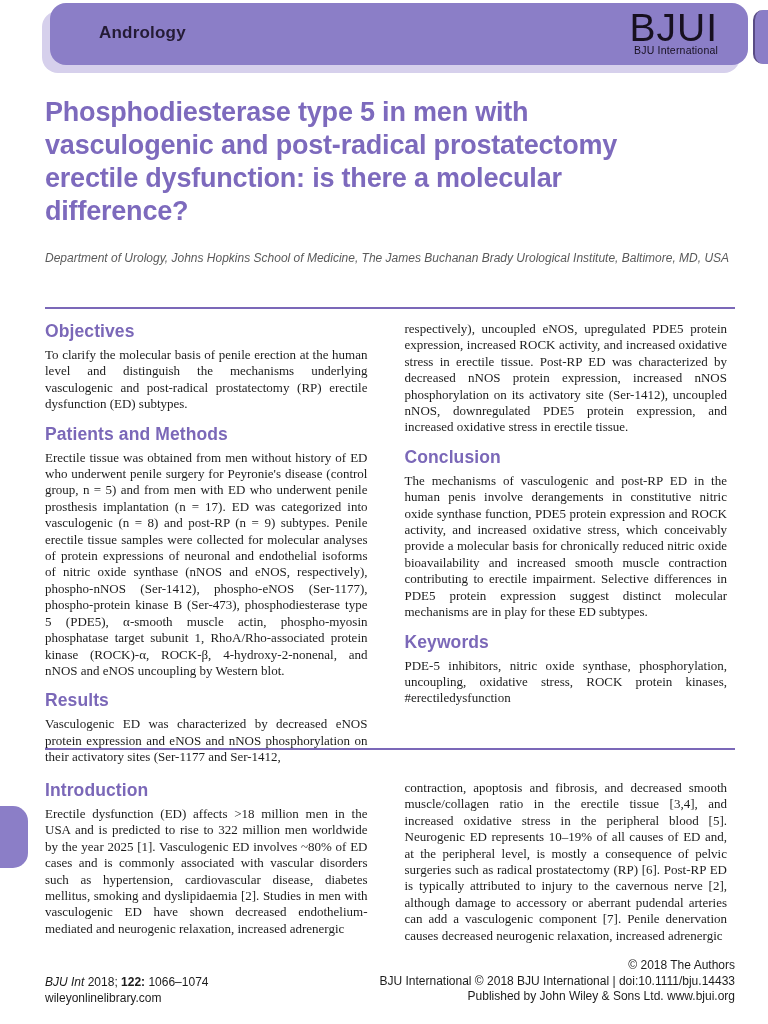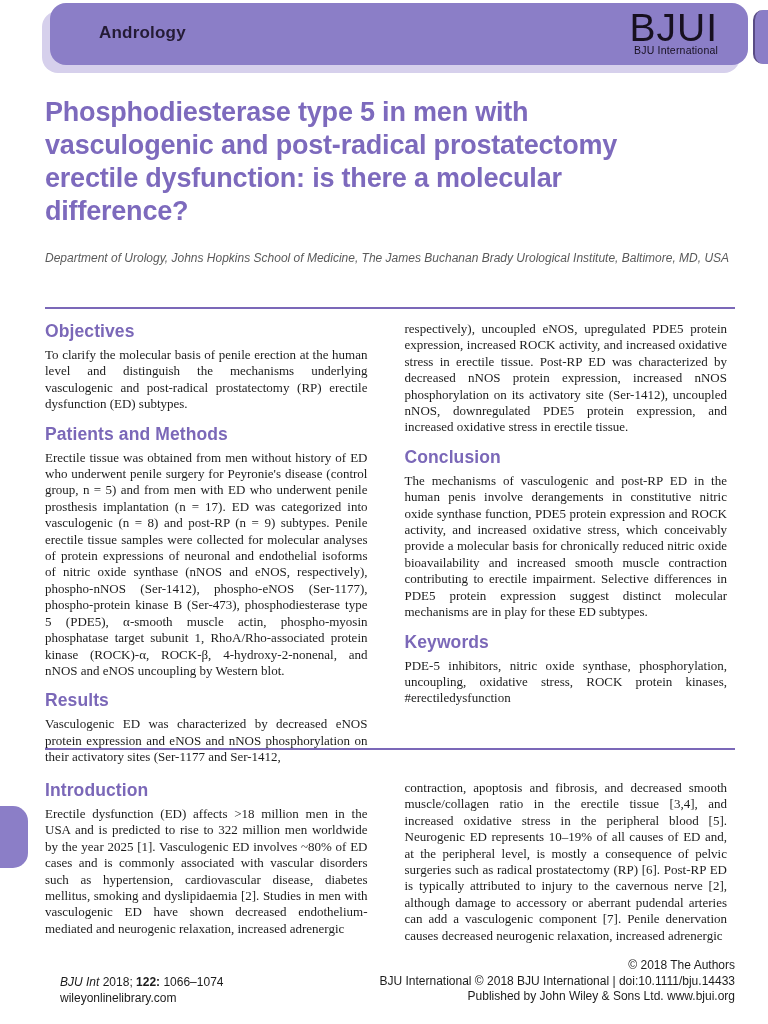--- a/index.html
+++ b/index.html
@@ -40,21 +40,21 @@
      color:#7b68b8;margin:0 0 5px 0;letter-spacing:.1px;}
   h2.mt{margin-top:11px;}
   .cols p{font-family:"Liberation Serif",serif;font-size:13px;line-height:16.4px;
      color:#1c1c1c;margin:0 8px 8px 0;text-align:justify;}
 
   
   .margin-tab{position:absolute;left:0;top:806px;width:28px;height:62px;
      background:#8b7ec7;border-radius:0 15px 15px 0;}
 
   
-  .footer-left{position:absolute;left:45px;top:975px;font-size:12px;line-height:15.5px;color:#1c1c1c;margin-left:15px;}
+  .footer-left{position:absolute;left:45px;top:975px;font-size:12px;line-height:15.5px;color:#1c1c1c;}
   .footer-right{position:absolute;right:33px;top:958px;text-align:right;
      font-size:12px;line-height:15.5px;color:#1c1c1c;}
   .it{font-style:italic;} .bd{font-weight:700;}
 </style>
 </head>
 <body>
 
 <div class="page">
 
   <div class="banner">

